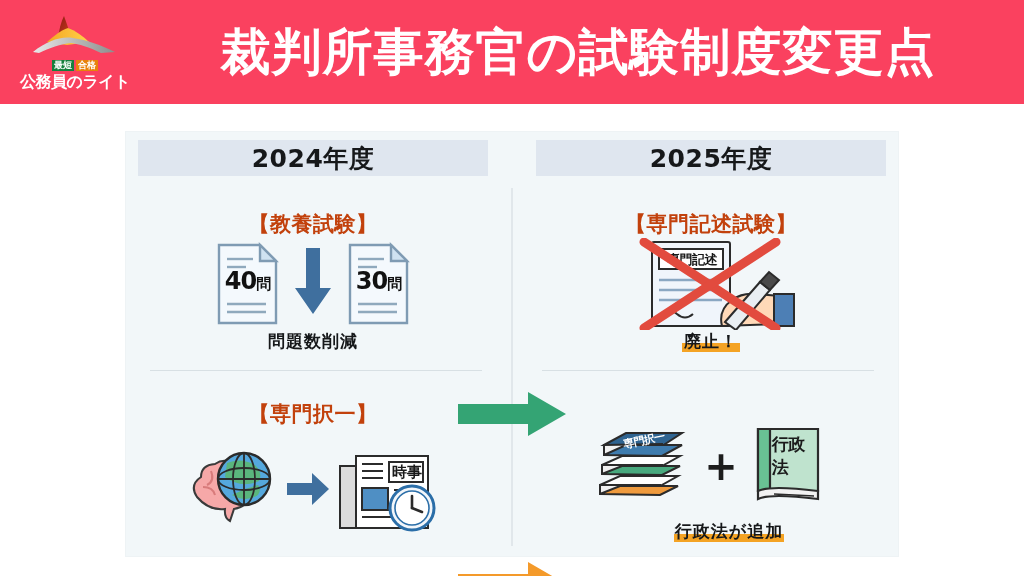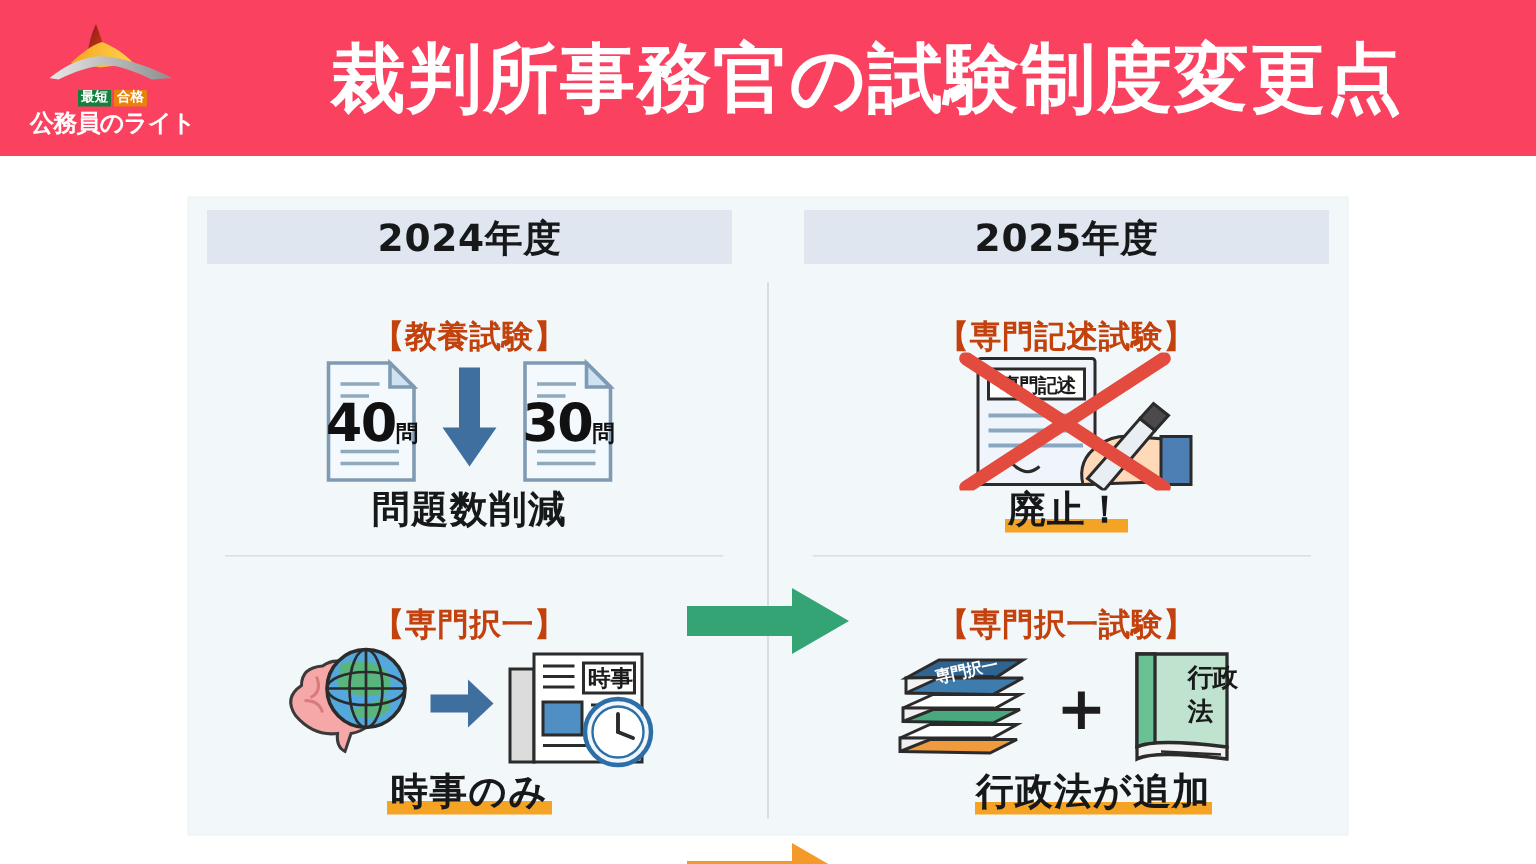--- a/index.html
+++ b/index.html
@@ -81,21 +81,21 @@
   .cell-sub{
     font-size:21px;font-weight:bold;color:#c2410c;letter-spacing:0.5px;
     line-height:1;
   }
   .art{
     flex:1;
     display:flex;align-items:center;justify-content:center;
     width:100%;
   }
   .cell-cap{
-    font-size:25px;font-weight:bold;color:#16181a;letter-spacing:1px;
+    font-size:17px;font-weight:bold;color:#16181a;letter-spacing:1px;
     line-height:1;position:relative;padding-bottom:2px;margin-bottom:14px;
   }
   .hl{
     background:linear-gradient(to top,#f4a324 0 9px,transparent 9px 100%);
     padding:0 2px 1px 2px;
   }
   .hl-part{
     background:linear-gradient(to top,#f4a324 0 8px,transparent 8px 100%);
     padding:0 1px 1px 1px;
     margin-left:36px;
@@ -119,21 +119,21 @@
   .doc{
     position:relative;width:63px;height:84px;
   }
   .doc-num{
     position:absolute;left:0;right:0;top:27px;
     text-align:center;
     font-weight:bold;color:#111;
     line-height:1;
     letter-spacing:-1px;
   }
-  .doc-num b{font-size:35px;}
+  .doc-num b{font-size:24px;}
   .doc-num i{font-size:15px;font-style:normal;}
 
   
   .bl-row{display:flex;align-items:center;gap:6px;}
 
   
   .books-row{display:flex;align-items:center;gap:14px;}
   .plus{
     font-size:40px;font-weight:bold;color:#1d1d1d;line-height:1;
     margin-top:4px;
@@ -313,27 +313,23 @@
               <circle cx="75" cy="58" r="22" fill="#f2f6fa" stroke="#2b6ea8" stroke-width="3"></circle>
               <circle cx="75" cy="58" r="17" fill="#ffffff" stroke="#2b6ea8" stroke-width="1.6"></circle>
               <line x1="75" y1="58" x2="75" y2="46" stroke="#2b2b2b" stroke-width="2.6" stroke-linecap="round"></line>
               <line x1="75" y1="58" x2="85" y2="62" stroke="#2b2b2b" stroke-width="2.6" stroke-linecap="round"></line>
             </svg>
             <div style="position:absolute;left:53px;top:13px;width:34px;height:19px;display:flex;align-items:center;justify-content:center;font-size:15px;font-weight:bold;color:#1a1a1a;">時事</div>
           </div>
 
         </div>
       </div>
-      <div class="cell-cap">
-        <span class="hl">時事のみ</span>
-      </div>
     </div>
 
     <div class="cell">
-      <div class="cell-sub">【専門択一試験】</div>
       <div class="art">
         <div class="books-row">
 
           <div style="position:relative;width:96px;height:82px;">
             <svg width="96" height="82" viewBox="0 0 96 82" style="position:absolute;left:0;top:0;">
 
               <path d="M6 62 l20 -9 h58 l-18 10 z" fill="#ffffff" stroke="#2b2b2b" stroke-width="2"></path>
               <path d="M6 62 v9 l60 -1 v-8 z" fill="#f0f0f0" stroke="#2b2b2b" stroke-width="2"></path>
               <path d="M6 71 l20 -8 h58 l-18 9 z" fill="#ef9a3d" stroke="#2b2b2b" stroke-width="2"></path>
 
@@ -350,21 +346,21 @@
 
           <div class="plus">+</div>
 
           <div style="position:relative;width:76px;height:82px;">
             <svg width="76" height="82" viewBox="0 0 76 82" style="position:absolute;left:0;top:0;">
               <path d="M6 6 h60 v62 h-60 z" fill="#bfe3ce" stroke="#2b2b2b" stroke-width="2.2"></path>
               <path d="M6 6 h12 v62 h-12 z" fill="#69c194" stroke="#2b2b2b" stroke-width="2.2"></path>
               <path d="M6 68 q12 -6 60 0 v8 q-48 -6 -60 0 z" fill="#f2f2f2" stroke="#2b2b2b" stroke-width="2.2"></path>
               <line x1="22" y1="71" x2="62" y2="73" stroke="#2b2b2b" stroke-width="1.6"></line>
             </svg>
-            <div style="position:absolute;left:20px;top:22px;width:48px;height:22px;display:flex;align-items:center;justify-content:center;font-size:17px;font-weight:bold;color:#1a1a1a;letter-spacing:-0.5px;padding-left:20px;">行政法</div>
+            <div style="position:absolute;left:20px;top:22px;width:48px;height:22px;display:flex;align-items:center;justify-content:center;font-size:17px;font-weight:bold;color:#1a1a1a;letter-spacing:-0.5px;">行政法</div>
           </div>
 
         </div>
       </div>
       <div class="cell-cap">
         <span class="hl-part">行政法が追加</span>
       </div>
     </div>
 
   </div>

